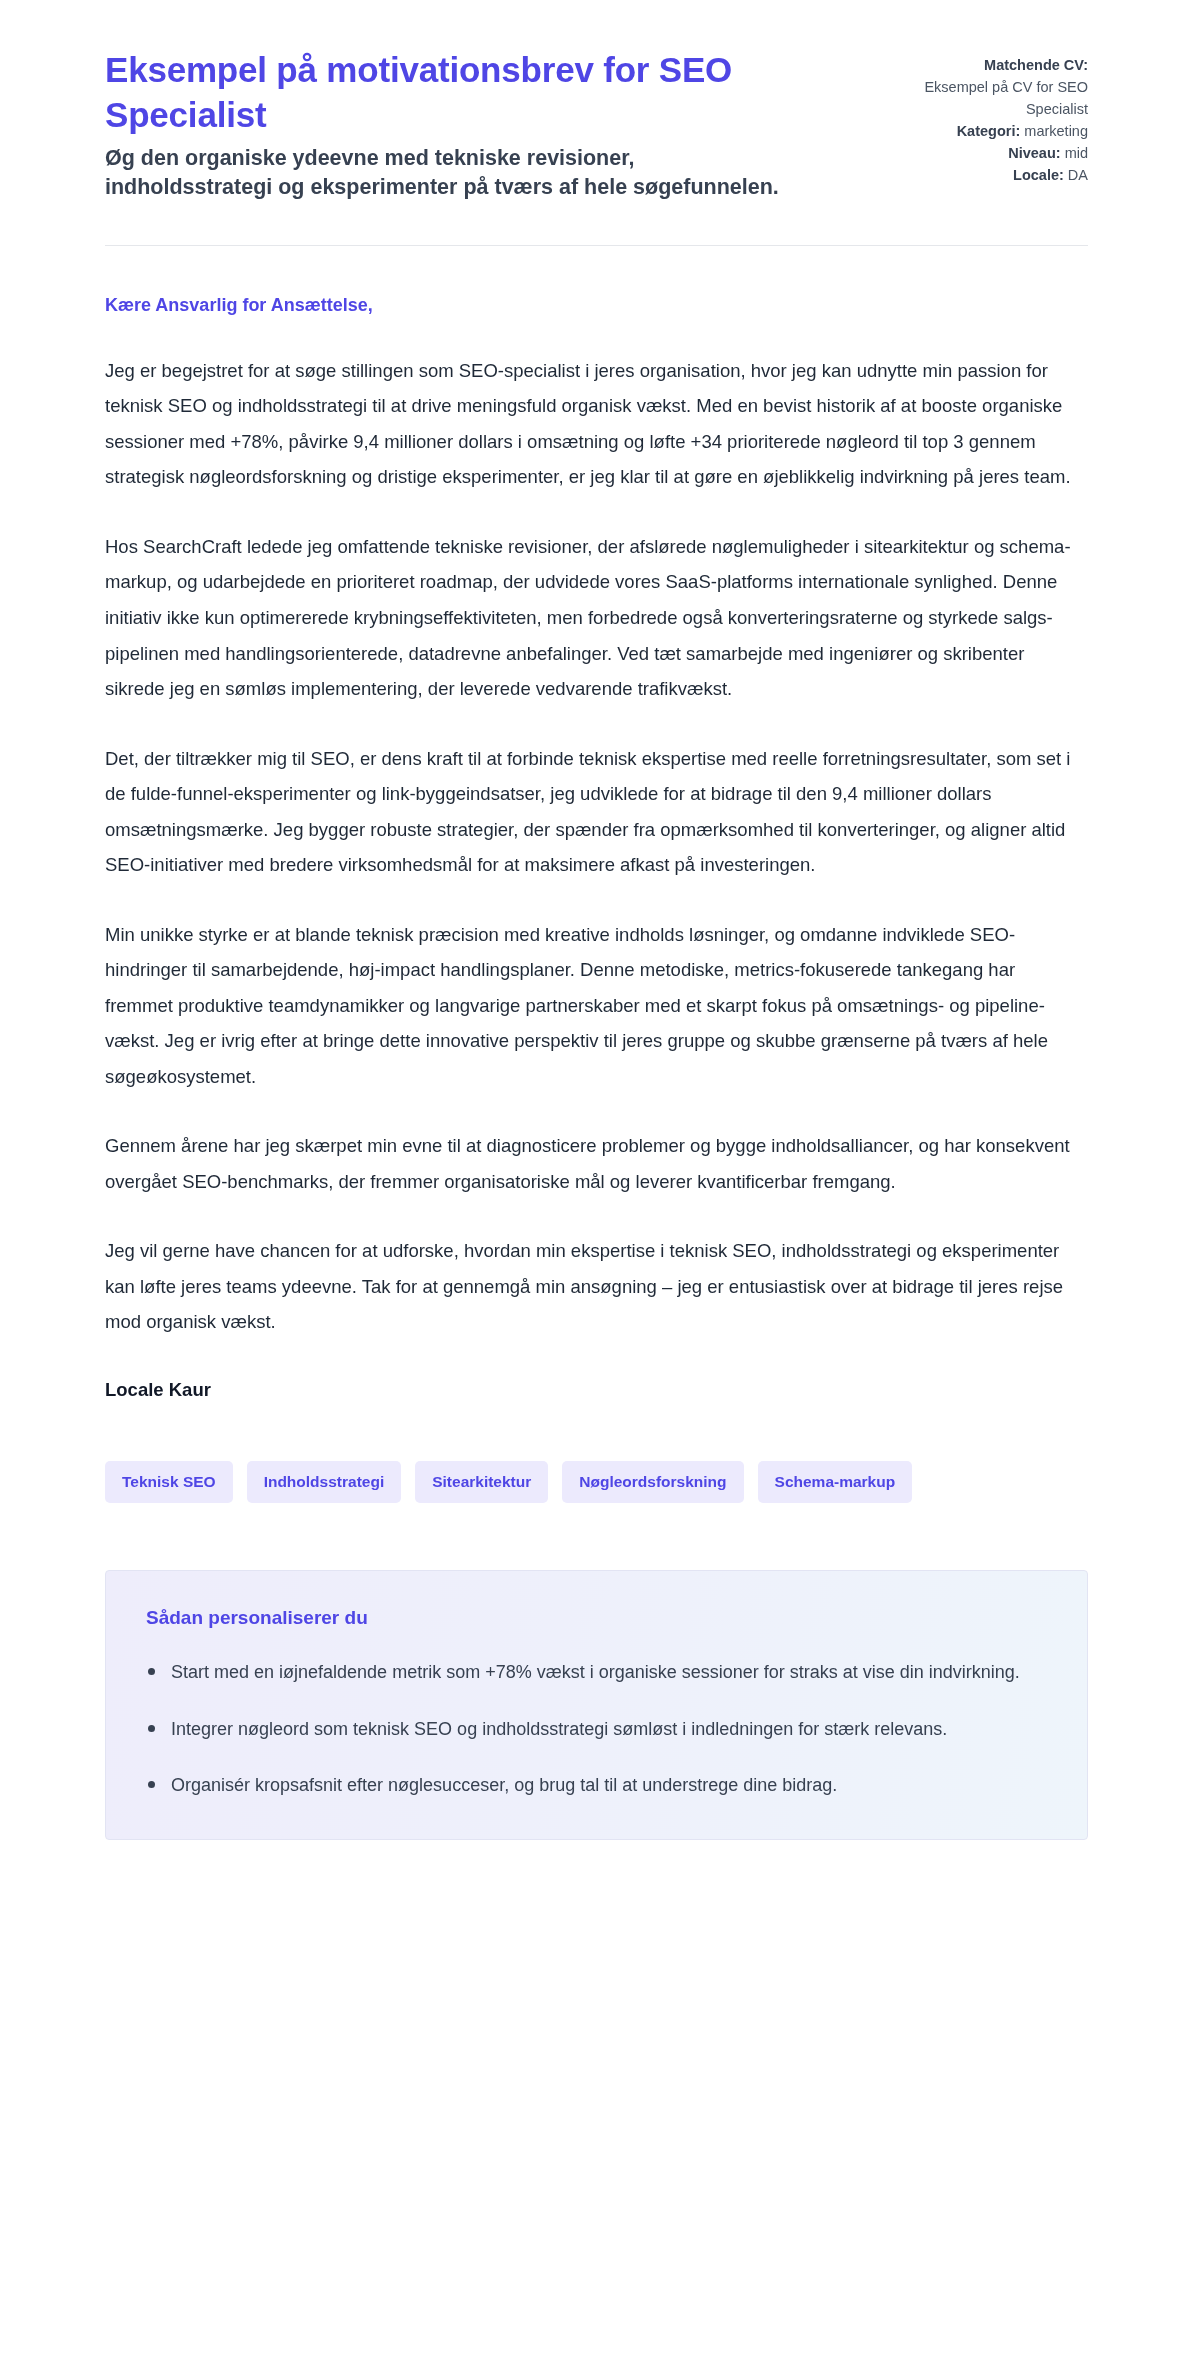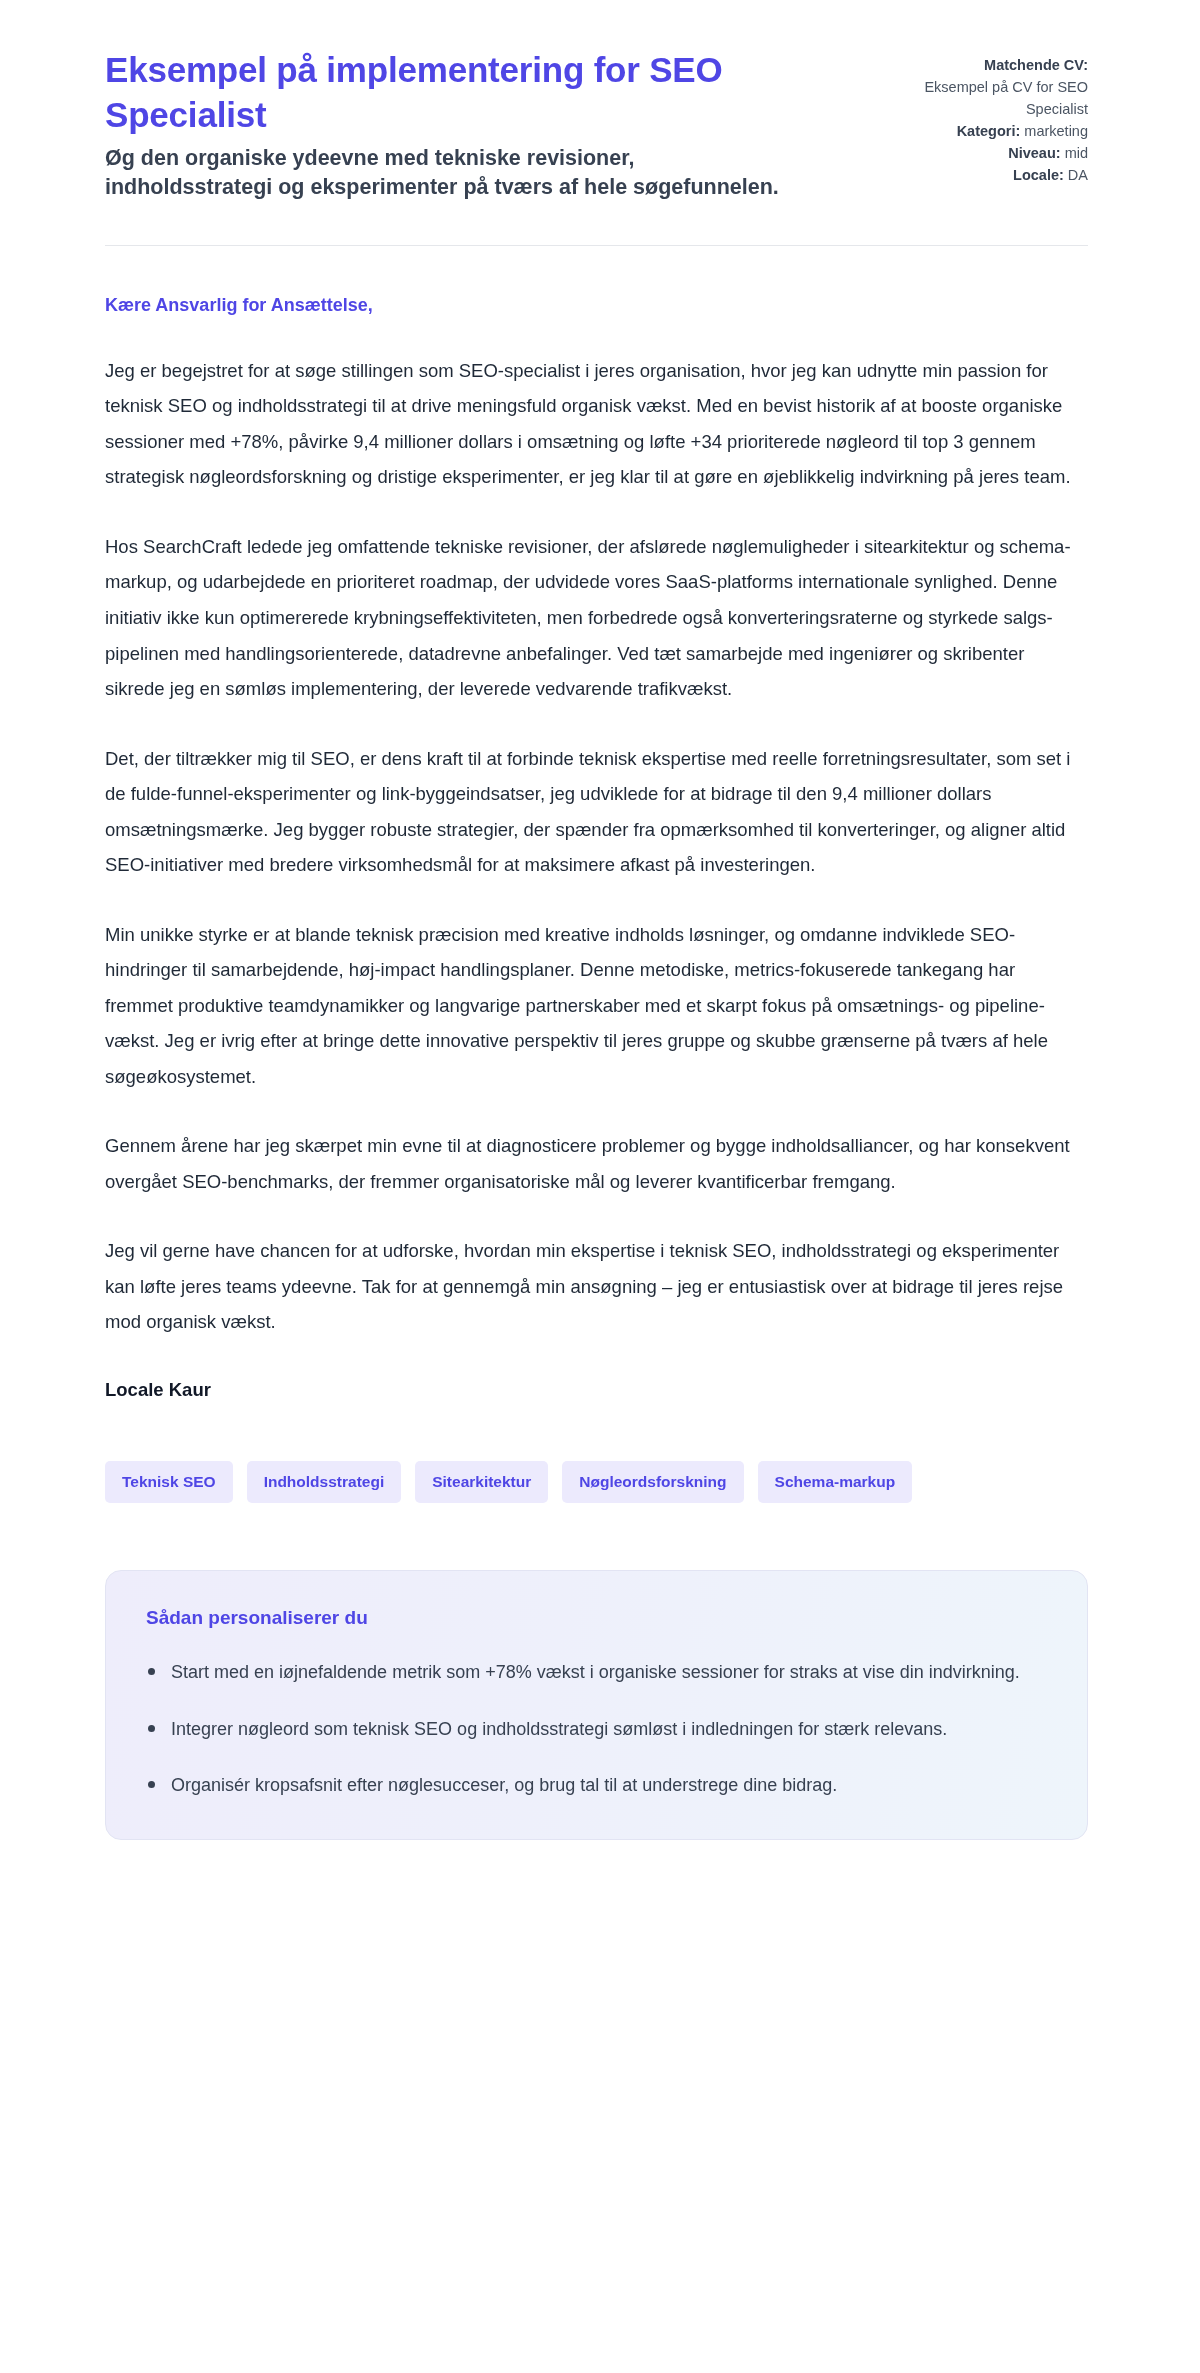--- a/index.html
+++ b/index.html
@@ -127,21 +127,21 @@
     border-radius: 5px;
     white-space: nowrap;
     font-weight: bold;
   }
 
   
   .tip-box {
     margin-top: 67px;
     background: linear-gradient(100deg, #eeedfb 0%, #eef0fb 45%, #eef5fb 100%);
     border: 1px solid #e2e4f3;
-    border-radius: 16px;
+    border-radius: 4px;
     padding: 34px 40px 36px 40px;
     box-sizing: border-box;
   }
   .tip-title {
     margin: 0 0 24px 0;
     font-size: 19px;
     font-weight: bold;
     color: #4f46e5;
     line-height: 1.4;
   }
@@ -171,21 +171,21 @@
   }
 </style>
 </head>
 <body>
 
 <div class="page">
 
   <div class="doc-header">
 
     <div class="header-left">
-      <h1 class="doc-title">Eksempel på implementering for SEO Specialist</h1>
+      <h1 class="doc-title">Eksempel på motivationsbrev for SEO Specialist</h1>
       <p class="doc-subtitle">Øg den organiske ydeevne med tekniske revisioner, indholdsstrategi og eksperimenter på tværs af hele søgefunnelen.</p>
     </div>
 
     <div class="header-meta">
       <div class="meta-row">
         <span class="meta-label">Matchende CV:</span>
         <span class="meta-cv-name">Eksempel på CV for SEO Specialist</span>
       </div>
       <div class="meta-row">
         <span class="meta-label">Kategori:</span>

